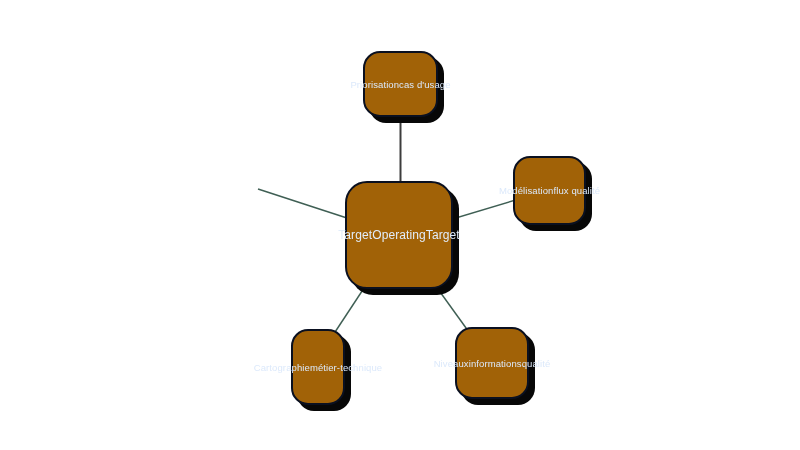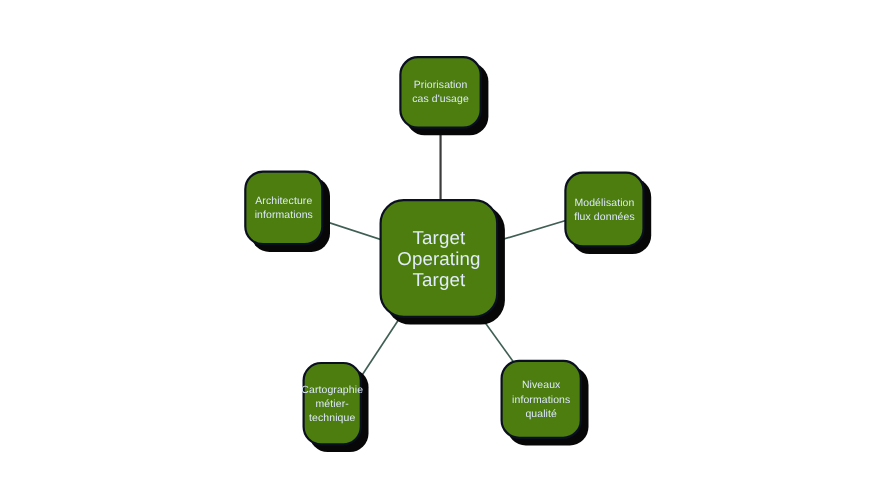--- a/index.html
+++ b/index.html
@@ -20,46 +20,46 @@
     left: 0;
     top: 0;
     width: 800px;
     height: 450px;
     z-index: 1;
   }
   .node {
     position: absolute;
     z-index: 2;
     box-sizing: border-box;
-    background: #4d7c0f;
+    background: #a16207;
     border: 2px solid #0a1020;
     border-radius: 17px;
     box-shadow: 6px 6px 0 #070707;
     color: #dce9fb;
     display: flex;
-    flex-direction: column;
+    flex-direction: row;
     justify-content: center;
     align-items: center;
     text-align: center;
     font-size: 9.5px;
     line-height: 13px;
     letter-spacing: 0.1px;
   }
   .node .line { display: block; white-space: nowrap; }
   .node-center {
     left: 345px; top: 181px; width: 108px; height: 108px;
     border-radius: 22px;
-    font-size: 17px;
+    font-size: 12px;
     line-height: 19px;
     color: #e2edfb;
   }
   .node-top         { left: 363px; top: 51px;  width: 75px; height: 66px; }
   .node-right       { left: 513px; top: 156px; width: 73px; height: 69px; }
   .node-left        { left: 222px; top: 155px; width: 72px; height: 68px; }
-  .node-bottom-left { left: 275px; top: 329px; width: 54px; height: 76px; }
+  .node-bottom-left { left: 291px; top: 329px; width: 54px; height: 76px; }
   .node-bottom-right{ left: 455px; top: 327px; width: 74px; height: 72px; }
 </style>
 </head>
 <body>
 
 <div class="canvas">
 
   <svg class="connector-layer" viewBox="0 0 800 450" xmlns="http://www.w3.org/2000/svg">
     <line x1="400.5" y1="235" x2="400.5" y2="84" stroke="#3c3c3c" stroke-width="2"></line>
     <line x1="399" y1="235" x2="549" y2="190" stroke="#3f5f54" stroke-width="1.5"></line>
@@ -74,27 +74,23 @@
     <span class="line">Target</span>
   </div>
 
   <div class="node node-top">
     <span class="line">Priorisation</span>
     <span class="line">cas d'usage</span>
   </div>
 
   <div class="node node-right">
     <span class="line">Modélisation</span>
-    <span class="line">flux données</span>
+    <span class="line">flux qualité</span>
   </div>
 
-  <div class="node node-left">
-    <span class="line">Architecture</span>
-    <span class="line">informations</span>
-  </div>
 
   <div class="node node-bottom-left">
     <span class="line">Cartographie</span>
     <span class="line">métier-</span>
     <span class="line">technique</span>
   </div>
 
   <div class="node node-bottom-right">
     <span class="line">Niveaux</span>
     <span class="line">informations</span>

